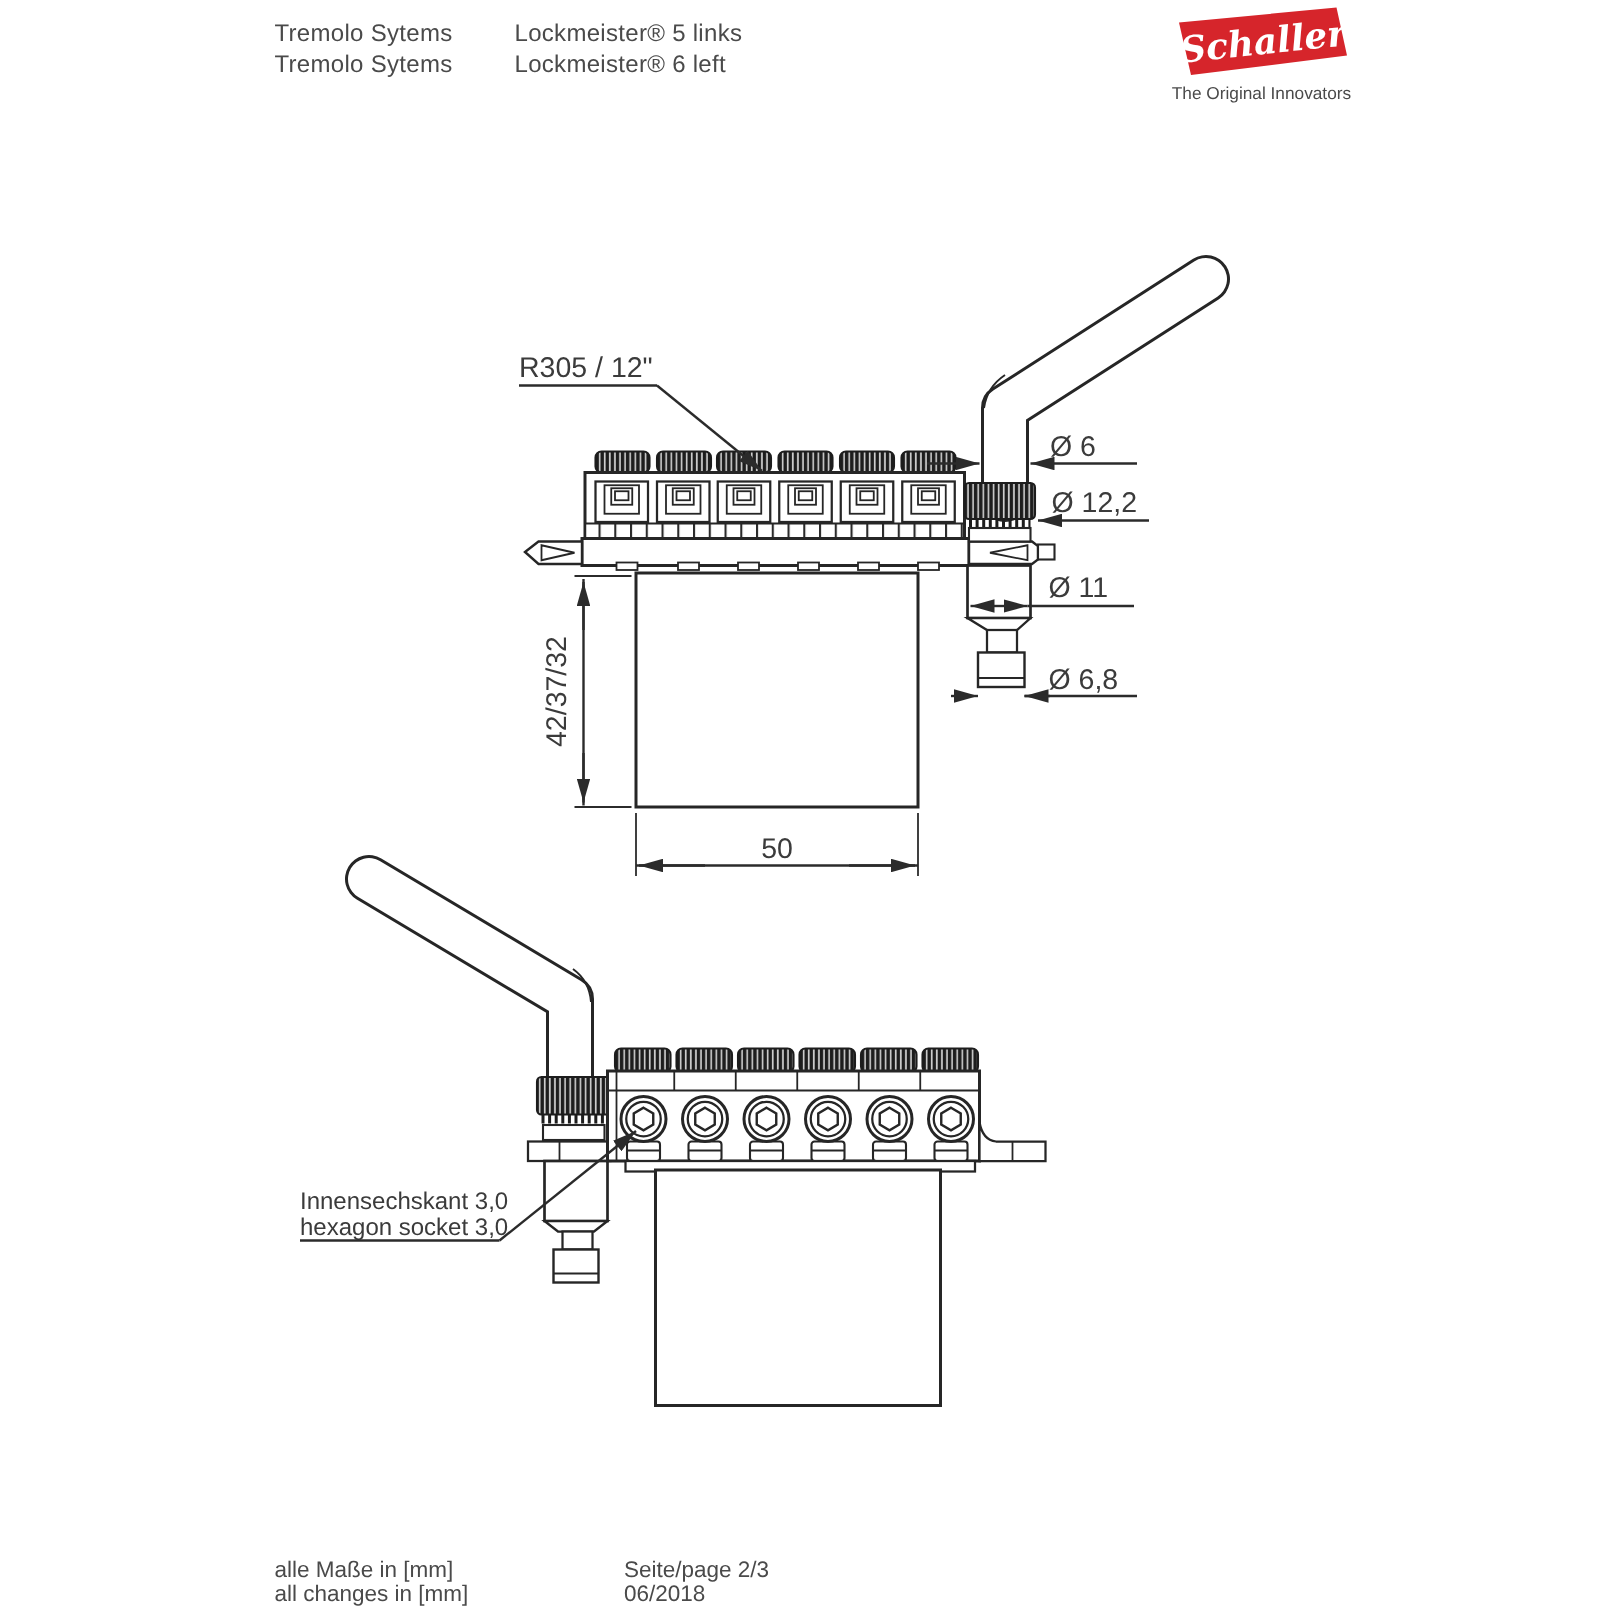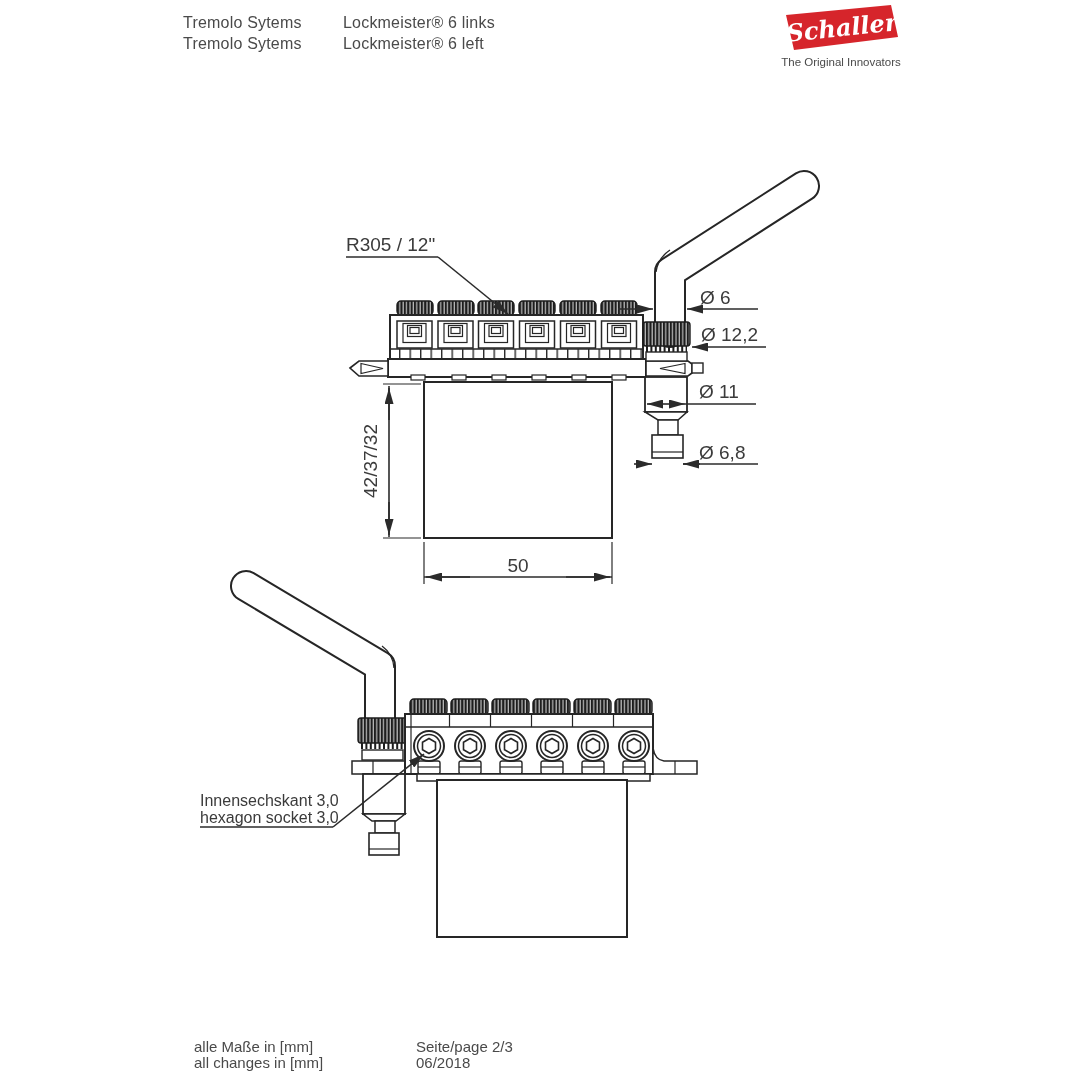--- a/index.html
+++ b/index.html
@@ -17,21 +17,21 @@
 </head>
 <body>
 
 <div id="page">
 
   <div class="hdr" style="left:183px;top:12px;">
     <div>Tremolo Sytems</div>
     <div>Tremolo Sytems</div>
   </div>
   <div class="hdr" style="left:343px;top:12px;">
-    <div>Lockmeister® 6 links</div>
+    <div>Lockmeister® 5 links</div>
     <div>Lockmeister® 6 left</div>
   </div>
 
   <svg style="position:absolute;left:765px;top:0;" width="145" height="78" viewBox="0 0 145 78">
     <polygon points="21,15 126,5 133,37 29,50" fill="#d6252b"></polygon>
     <text class="brand" x="77" y="36" text-anchor="middle" transform="rotate(-6 77 28)">Schaller</text>
     <text class="tagline" x="76" y="66" text-anchor="middle">The Original Innovators</text>
   </svg>
 
   <svg style="position:absolute;left:0;top:0;" width="1080" height="1080" viewBox="0 0 1080 1080">
@@ -235,21 +235,21 @@
 
       <g>
         <text class="lbl" x="200" y="806">Innensechskant 3,0</text>
         <text class="lbl" x="200" y="823">hexagon socket 3,0</text>
         <line x1="200" y1="827" x2="333" y2="827" stroke="#2b2b2b" stroke-width="1.6"></line>
         <line x1="333" y1="827" x2="424" y2="754" stroke="#2b2b2b" stroke-width="1.6" marker-end="url(#arr)"></line>
       </g>
     </g>
   </svg>
 
-  <div class="ftr" style="left:183px;top:1039px;margin-left:11px;">
+  <div class="ftr" style="left:183px;top:1039px;">
     <div>alle Maße in [mm]</div>
     <div>all changes in [mm]</div>
   </div>
   <div class="ftr center" style="left:416px;top:1039px;">
     <div>Seite/page 2/3</div>
     <div>06/2018</div>
   </div>
 
 </div>
 

